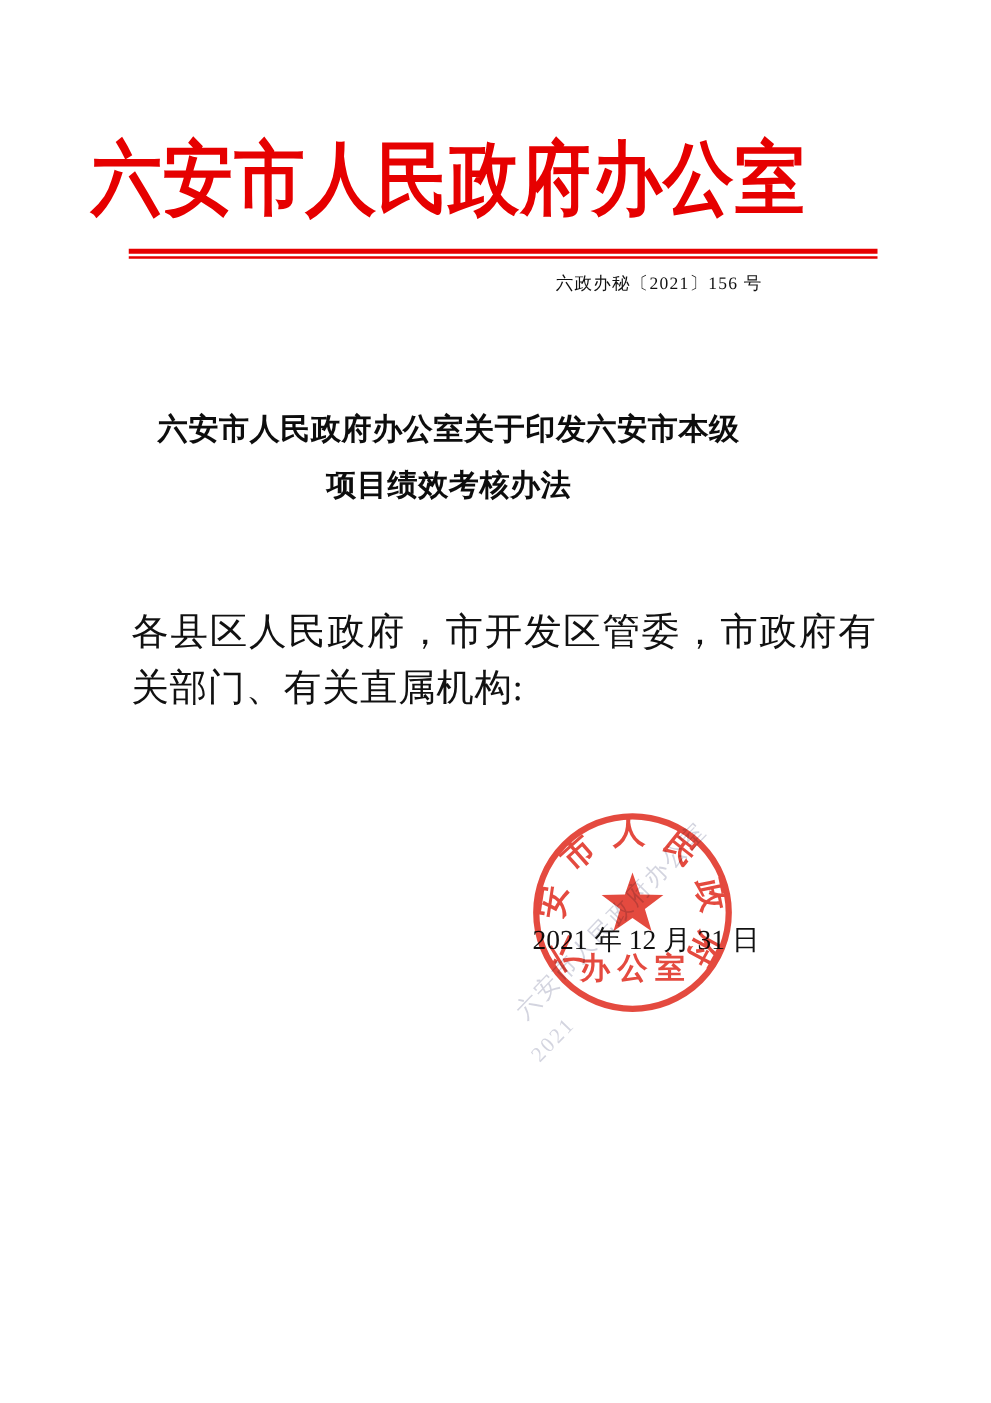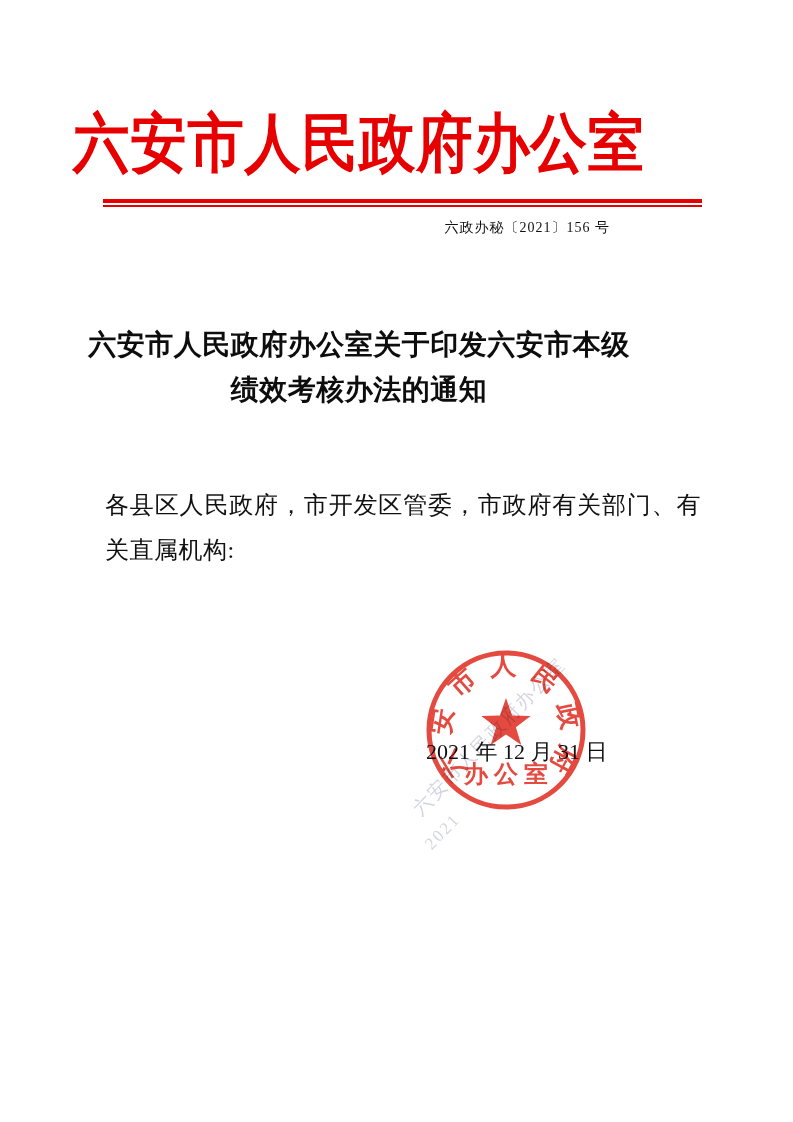--- a/index.html
+++ b/index.html
@@ -38,28 +38,28 @@
   .doc-number{
     position:absolute;top:214px;right:108px;
     font-size:14px;line-height:28px;
     letter-spacing:1px;
     color:#111;
   }
   
   .doc-title{
     position:absolute;top:322px;left:60px;right:60px;
     text-align:center;
-    font-size:28px;line-height:45px;font-weight:bold;
+    font-size:24px;line-height:45px;font-weight:bold;
     color:#0d0d0d;
     letter-spacing:0.5px;
   }
   
   .body-text{
     position:absolute;top:483px;left:105px;width:596px;
-    font-size:24px;line-height:45px;
+    font-size:30px;line-height:45px;
     color:#111;
     letter-spacing:0.5px;
     text-align:justify;
   }
   .para.indent{text-indent:2em;}
   
   .sign-date{
     position:absolute;top:739px;left:426px;
     font-size:22px;line-height:26px;
     color:#111;
@@ -98,21 +98,21 @@
 
   <div class="red-rule">
     <div class="rule-thick"></div>
     <div class="rule-thin"></div>
   </div>
 
   <div class="doc-number">六政办秘〔2021〕156 号</div>
 
   <div class="doc-title">
     <div class="title-line">六安市人民政府办公室关于印发六安市本级</div>
-    <div class="title-line">绩效考核办法的通知</div>
+    <div class="title-line">项目绩效考核办法</div>
   </div>
 
   <div class="body-text">
     <p class="para">各县区人民政府，市开发区管委，市政府有关部门、有关直属机构:</p>
   </div>
 
   <div class="watermark wm1">六安市人民政府办公室</div>
   <div class="watermark wm2">2021</div>
 
   <div class="sign-date">2021 年 12 月 31 日</div>

